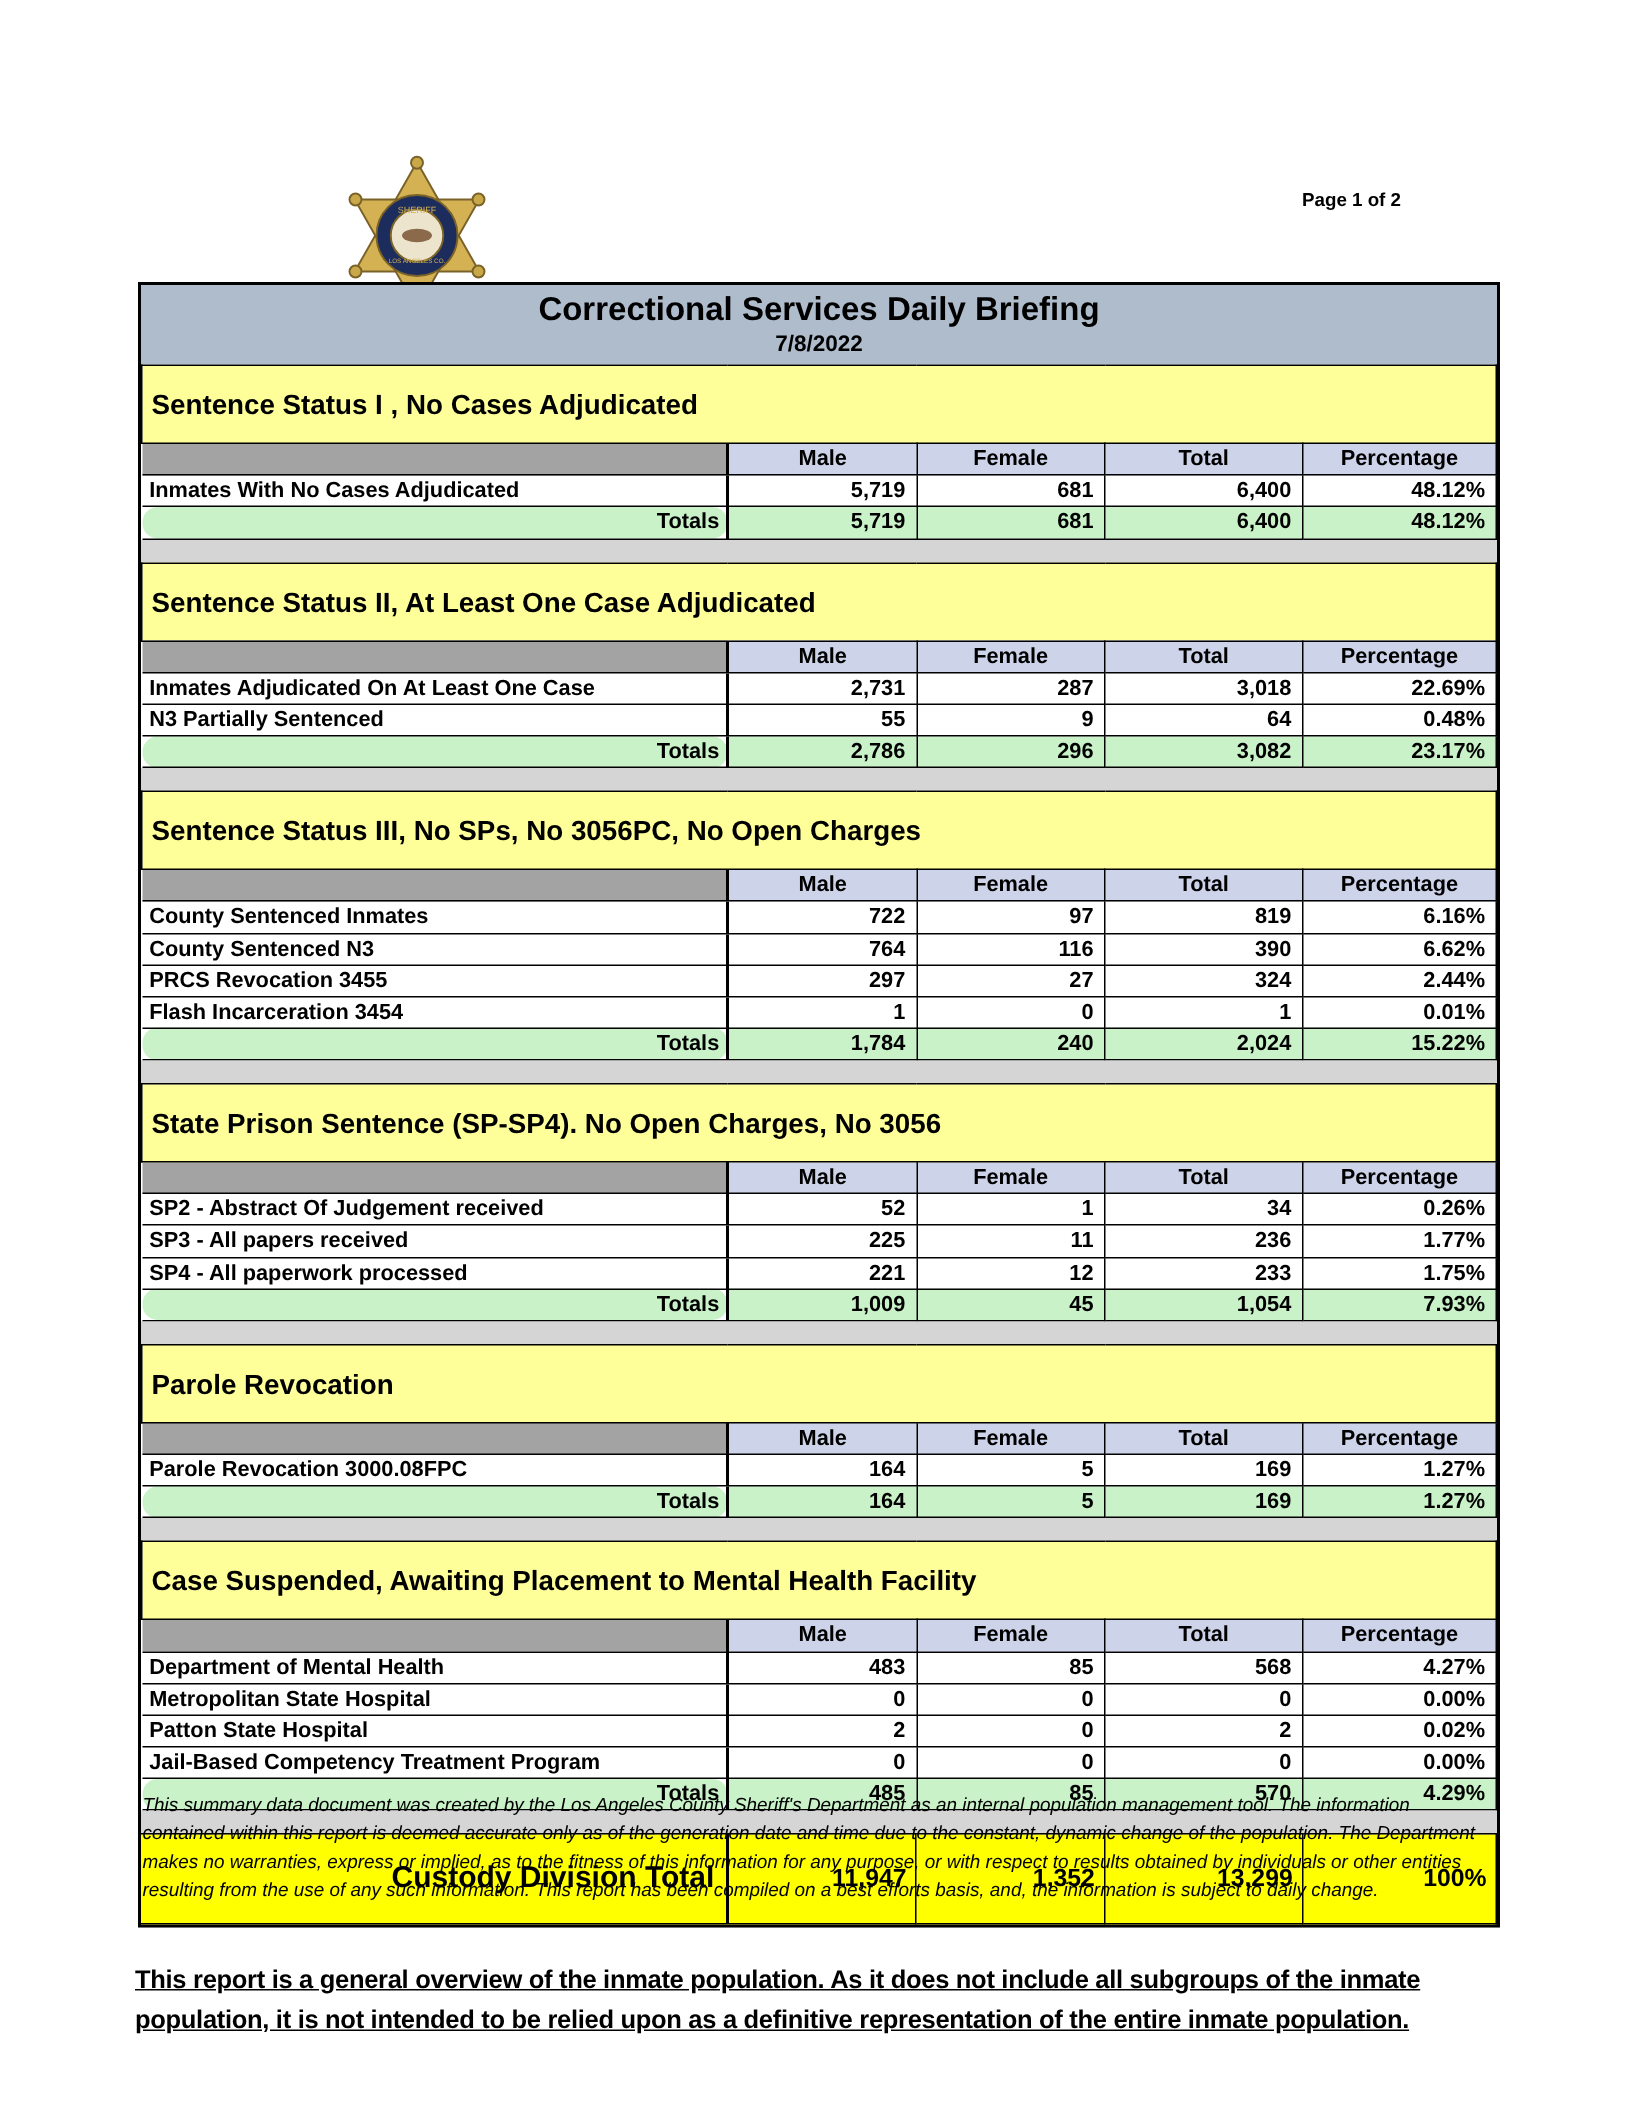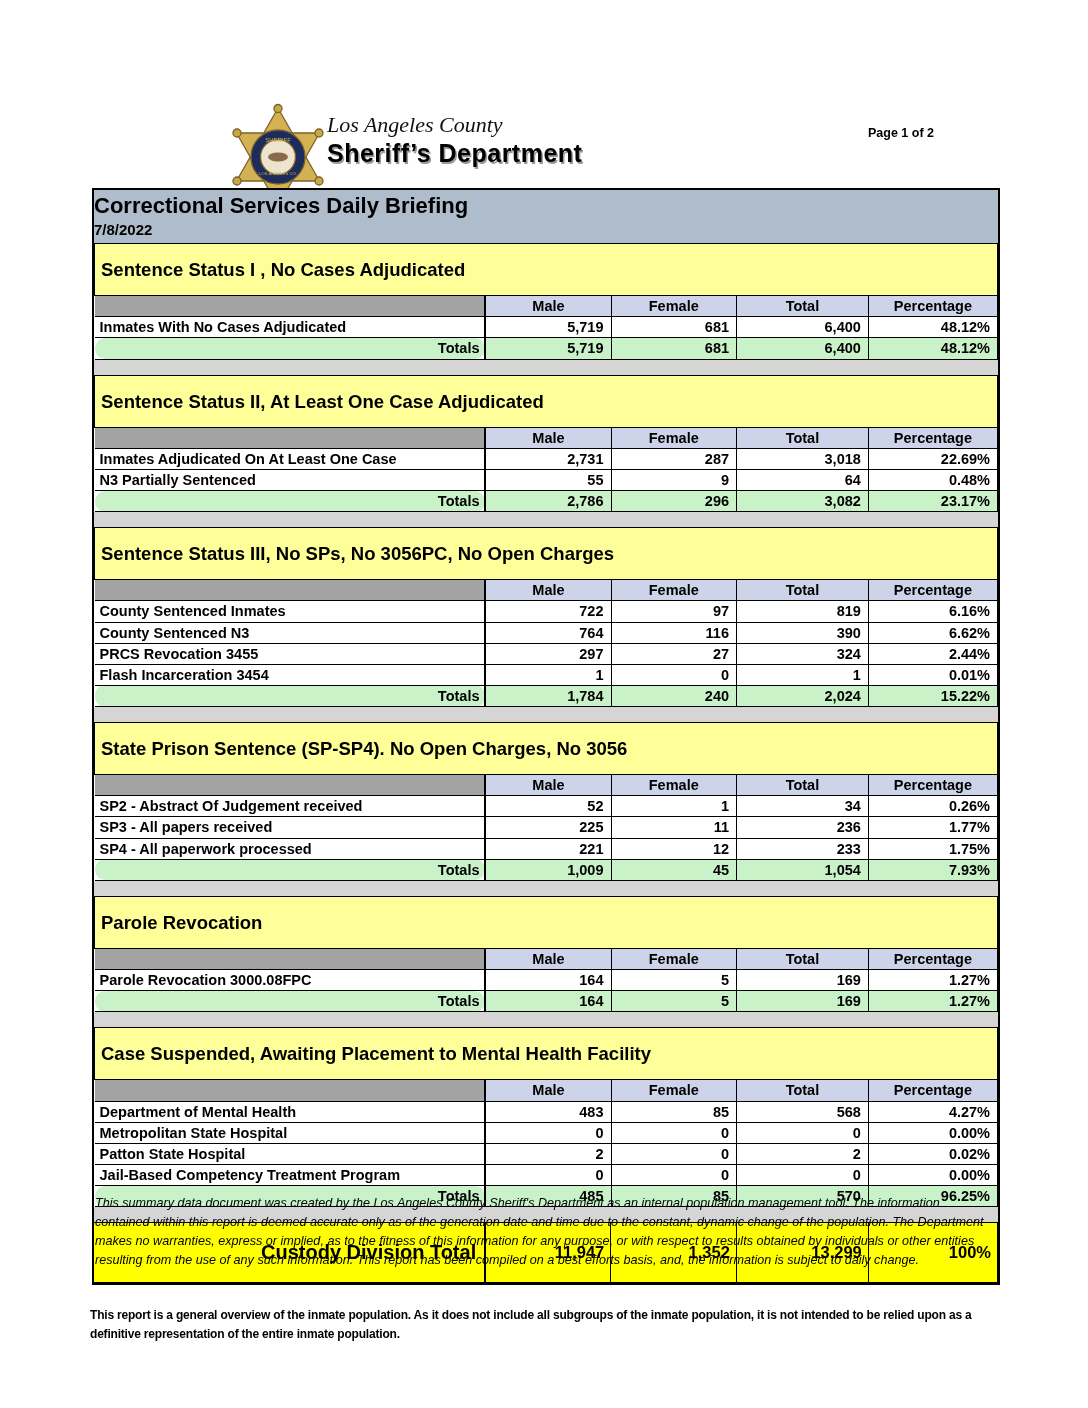--- a/index.html
+++ b/index.html
@@ -9,42 +9,42 @@
     font-family:"Liberation Sans","DejaVu Sans",sans-serif;color:#000;
   }
   
   .logo{position:absolute;left:228px;top:100px;width:100px;height:122px;}
   .dept-block{position:absolute;left:327px;top:112px;}
   .county{font-family:"Liberation Serif","DejaVu Serif",serif;font-style:italic;font-size:22px;color:#111;}
   .deptname{font-size:25px;font-weight:bold;letter-spacing:.5px;margin-top:1px;text-shadow:1.5px 1.5px 0 #9a9a9a;}
   .pagenum{position:absolute;left:868px;top:126px;font-size:12.5px;font-weight:bold;}
   
   .report{position:absolute;left:92px;top:188px;width:904px;border:2px solid #000;background:var(--gap-gray,#d5d5d5);}
-  .titlebar{background:var(--titlebar,#afbccb);padding:3px 0 5px 0;}
+  .titlebar{background:var(--titlebar,#afbccb);text-align:center;padding:3px 0 5px 0;}
   .titlebar .t1{font-size:22px;font-weight:bold;}
   .titlebar .t2{font-size:15px;font-weight:bold;margin-top:2px;}
   table.sec{width:100%;border-collapse:collapse;table-layout:fixed;background:#fff;}
   col.c-lbl{width:43.3%;} col.c-m{width:13.9%;} col.c-f{width:13.9%;} col.c-t{width:14.6%;} col.c-p{width:14.3%;}
   td{border:1px solid #000;padding:1px 5px;font-size:14.5px;font-weight:bold;line-height:1.25;}
   td.sec-title{background:var(--section-yellow,#ffff9a);font-size:18.5px;padding:14px 6px;border-bottom:1.5px solid #000;}
   td.corner{background:var(--corner-gray,#a3a3a3);border-left:none;border-top:none;border-right:2.5px solid #000;}
   td.ch{background:var(--colhdr,#cdd4e9);text-align:center;}
   td.lbl{text-align:left;border-right:2.5px solid #000;border-left:none;}
   td.num{text-align:right;padding-right:7px;}
   tr.totrow td{background:var(--totals-green,#c9f2c9);}
   tr.totrow td.lbl{text-align:right;border-radius:10px;}
   .gap{height:15px;background:var(--gap-gray,#d5d5d5);}
   
   table.grand{width:100%;border-collapse:collapse;table-layout:fixed;}
   table.grand td{background:var(--grand-yellow,#ffff00);padding:17px 6px;}
   table.grand td.lbl{font-size:20px;text-align:right;padding-right:8px;}
   table.grand td.num{font-size:16.5px;margin-left:40px;}
   
   .disclaimer{position:absolute;left:95px;top:1194px;width:898px;font-size:12.6px;font-style:italic;line-height:1.52;margin:0;}
-  .note{position:absolute;left:90px;top:1306px;width:912px;font-size:12px;font-weight:bold;letter-spacing:-.2px;line-height:1.6;margin:0;}
+  .note{position:absolute;left:90px;top:1306px;width:912px;font-size:17px;font-weight:bold;letter-spacing:-.2px;line-height:1.6;margin:0;text-decoration:underline;}
 </style>
 </head>
 <body style="--titlebar: #afbccb; --section-yellow: #ffff9a; --colhdr: #cdd4e9; --corner-gray: #a3a3a3; --totals-green: #c9f2c9; --gap-gray: #d5d5d5; --grand-yellow: #ffff00; --badge-gold: #d4b254; --badge-navy: #1c2c5c;">
 
 <div class="page">
 
   <div class="logo">
     <svg viewBox="0 0 100 112" width="100" height="122">
       <g stroke="#7a6228" stroke-width="1.3">
         <polygon points="50,3 8.5,76 91.5,76" fill="#d4b254"></polygon>
@@ -56,24 +56,20 @@
         <circle cx="9" cy="76" r="4" fill="#c8a849"></circle>
         <circle cx="9" cy="28" r="4" fill="#c8a849"></circle>
         <circle cx="50" cy="52" r="27" fill="#1c2c5c"></circle>
         <circle cx="50" cy="52" r="17.5" fill="#ece4cc"></circle>
       </g>
       <ellipse cx="50" cy="52" rx="10" ry="4.5" fill="#8a6a4a"></ellipse>
       <text x="50" y="37" text-anchor="middle" font-size="6" fill="#d4b254" font-family="Liberation Sans, sans-serif">SHERIFF</text>
       <text x="50" y="70" text-anchor="middle" font-size="4.2" fill="#d4b254" font-family="Liberation Sans, sans-serif">LOS ANGELES CO.</text>
     </svg>
   </div>
-  <div class="dept-block">
-    <div class="county">Los Angeles County</div>
-    <div class="deptname">Sheriff’s Department</div>
-  </div>
   <div class="pagenum">Page 1 of 2</div>
 
   <div class="report">
     <div class="titlebar">
       <div class="t1">Correctional Services Daily Briefing</div>
       <div class="t2">7/8/2022</div>
     </div>
 
     <div id="sections">
         <table class="sec">
@@ -343,21 +339,21 @@
               <td class="num">0</td>
               <td class="num">0</td>
               <td class="num">0</td>
               <td class="num">0.00%</td>
             </tr>
             <tr class="totrow">
               <td class="lbl">Totals</td>
               <td class="num">485</td>
               <td class="num">85</td>
               <td class="num">570</td>
-              <td class="num">96.25%</td>
+              <td class="num">4.29%</td>
             </tr>
           </tbody>
         </table>
         <div class="gap"></div>
       </div>
 
     <table class="grand">
       <colgroup>
           <col class="c-lbl">
           <col class="c-m">

